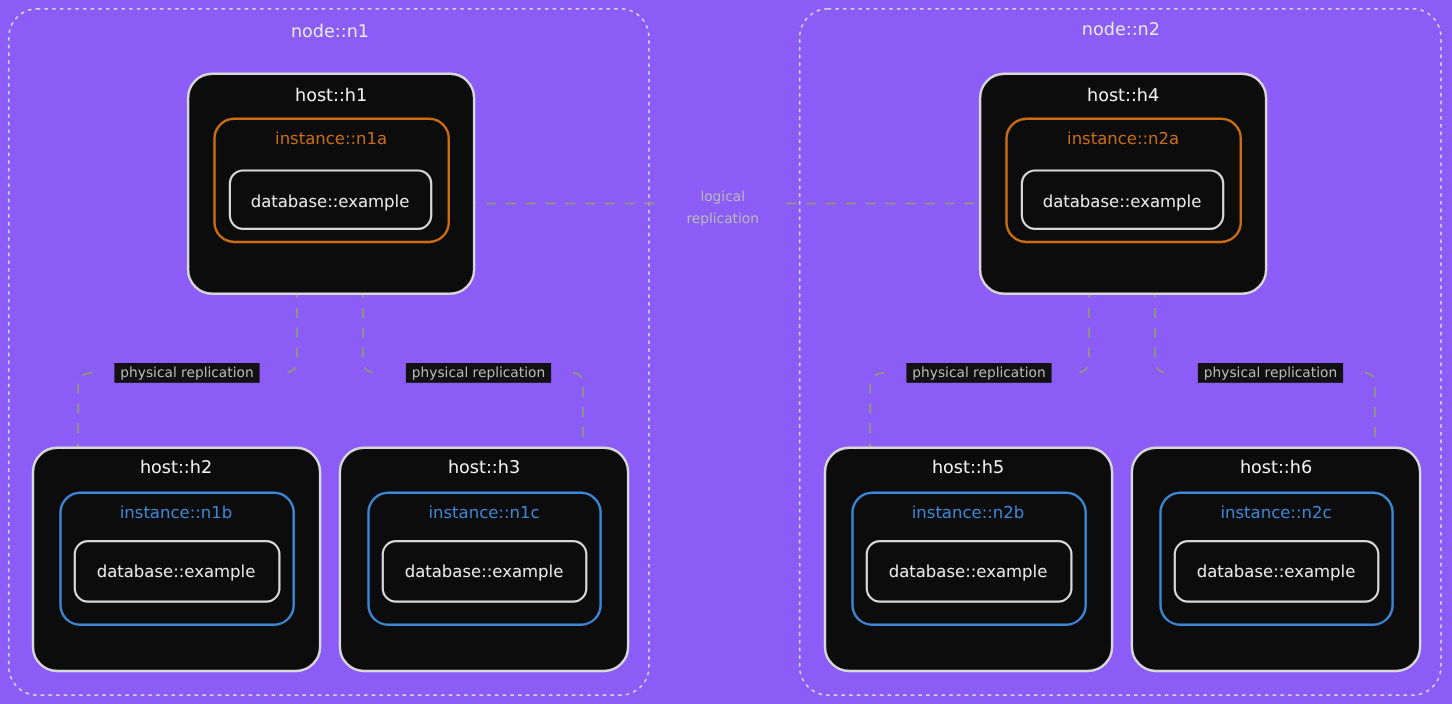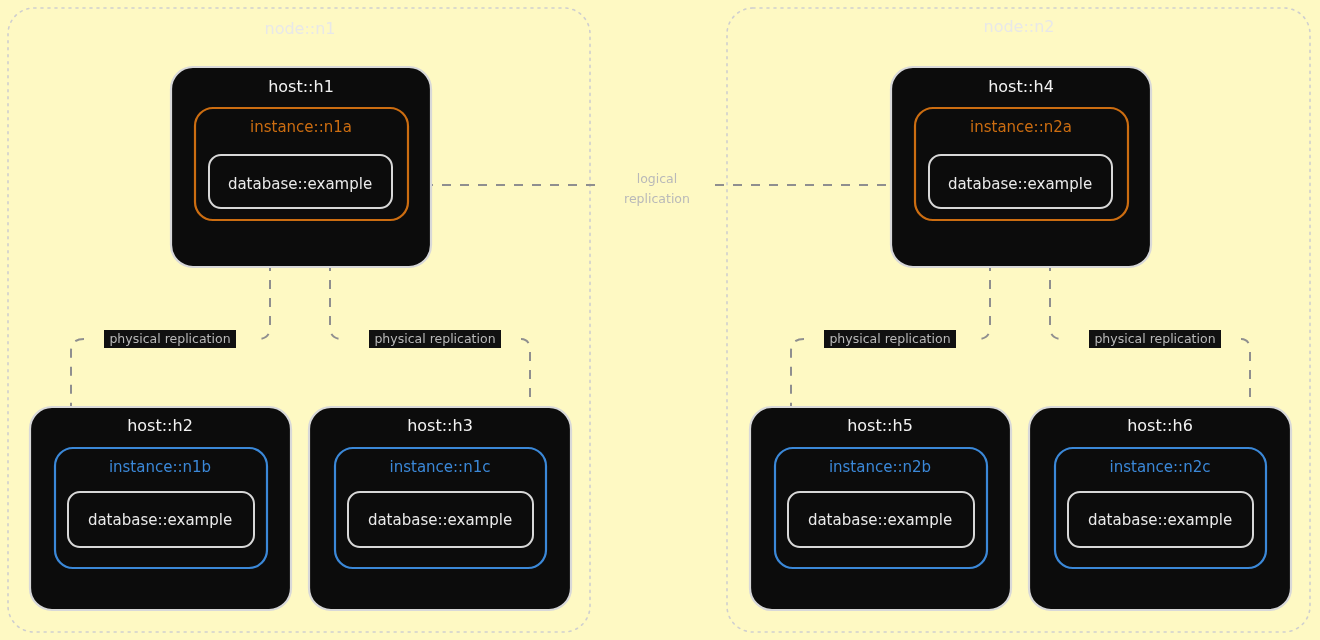--- a/index.html
+++ b/index.html
@@ -8,21 +8,21 @@
     padding: 0;
     background: #111111;
   }
   body {
     font-family: "DejaVu Sans", sans-serif;
   }
   #stage {
     position: relative;
     width: 1320px;
     height: 640px;
-    background: #fef9c3;
+    background: #8b5cf6;
     overflow: hidden;
   }
   #diagram-svg {
     position: absolute;
     left: 0;
     top: 0;
     width: 1320px;
     height: 640px;
   }
   .txt {

